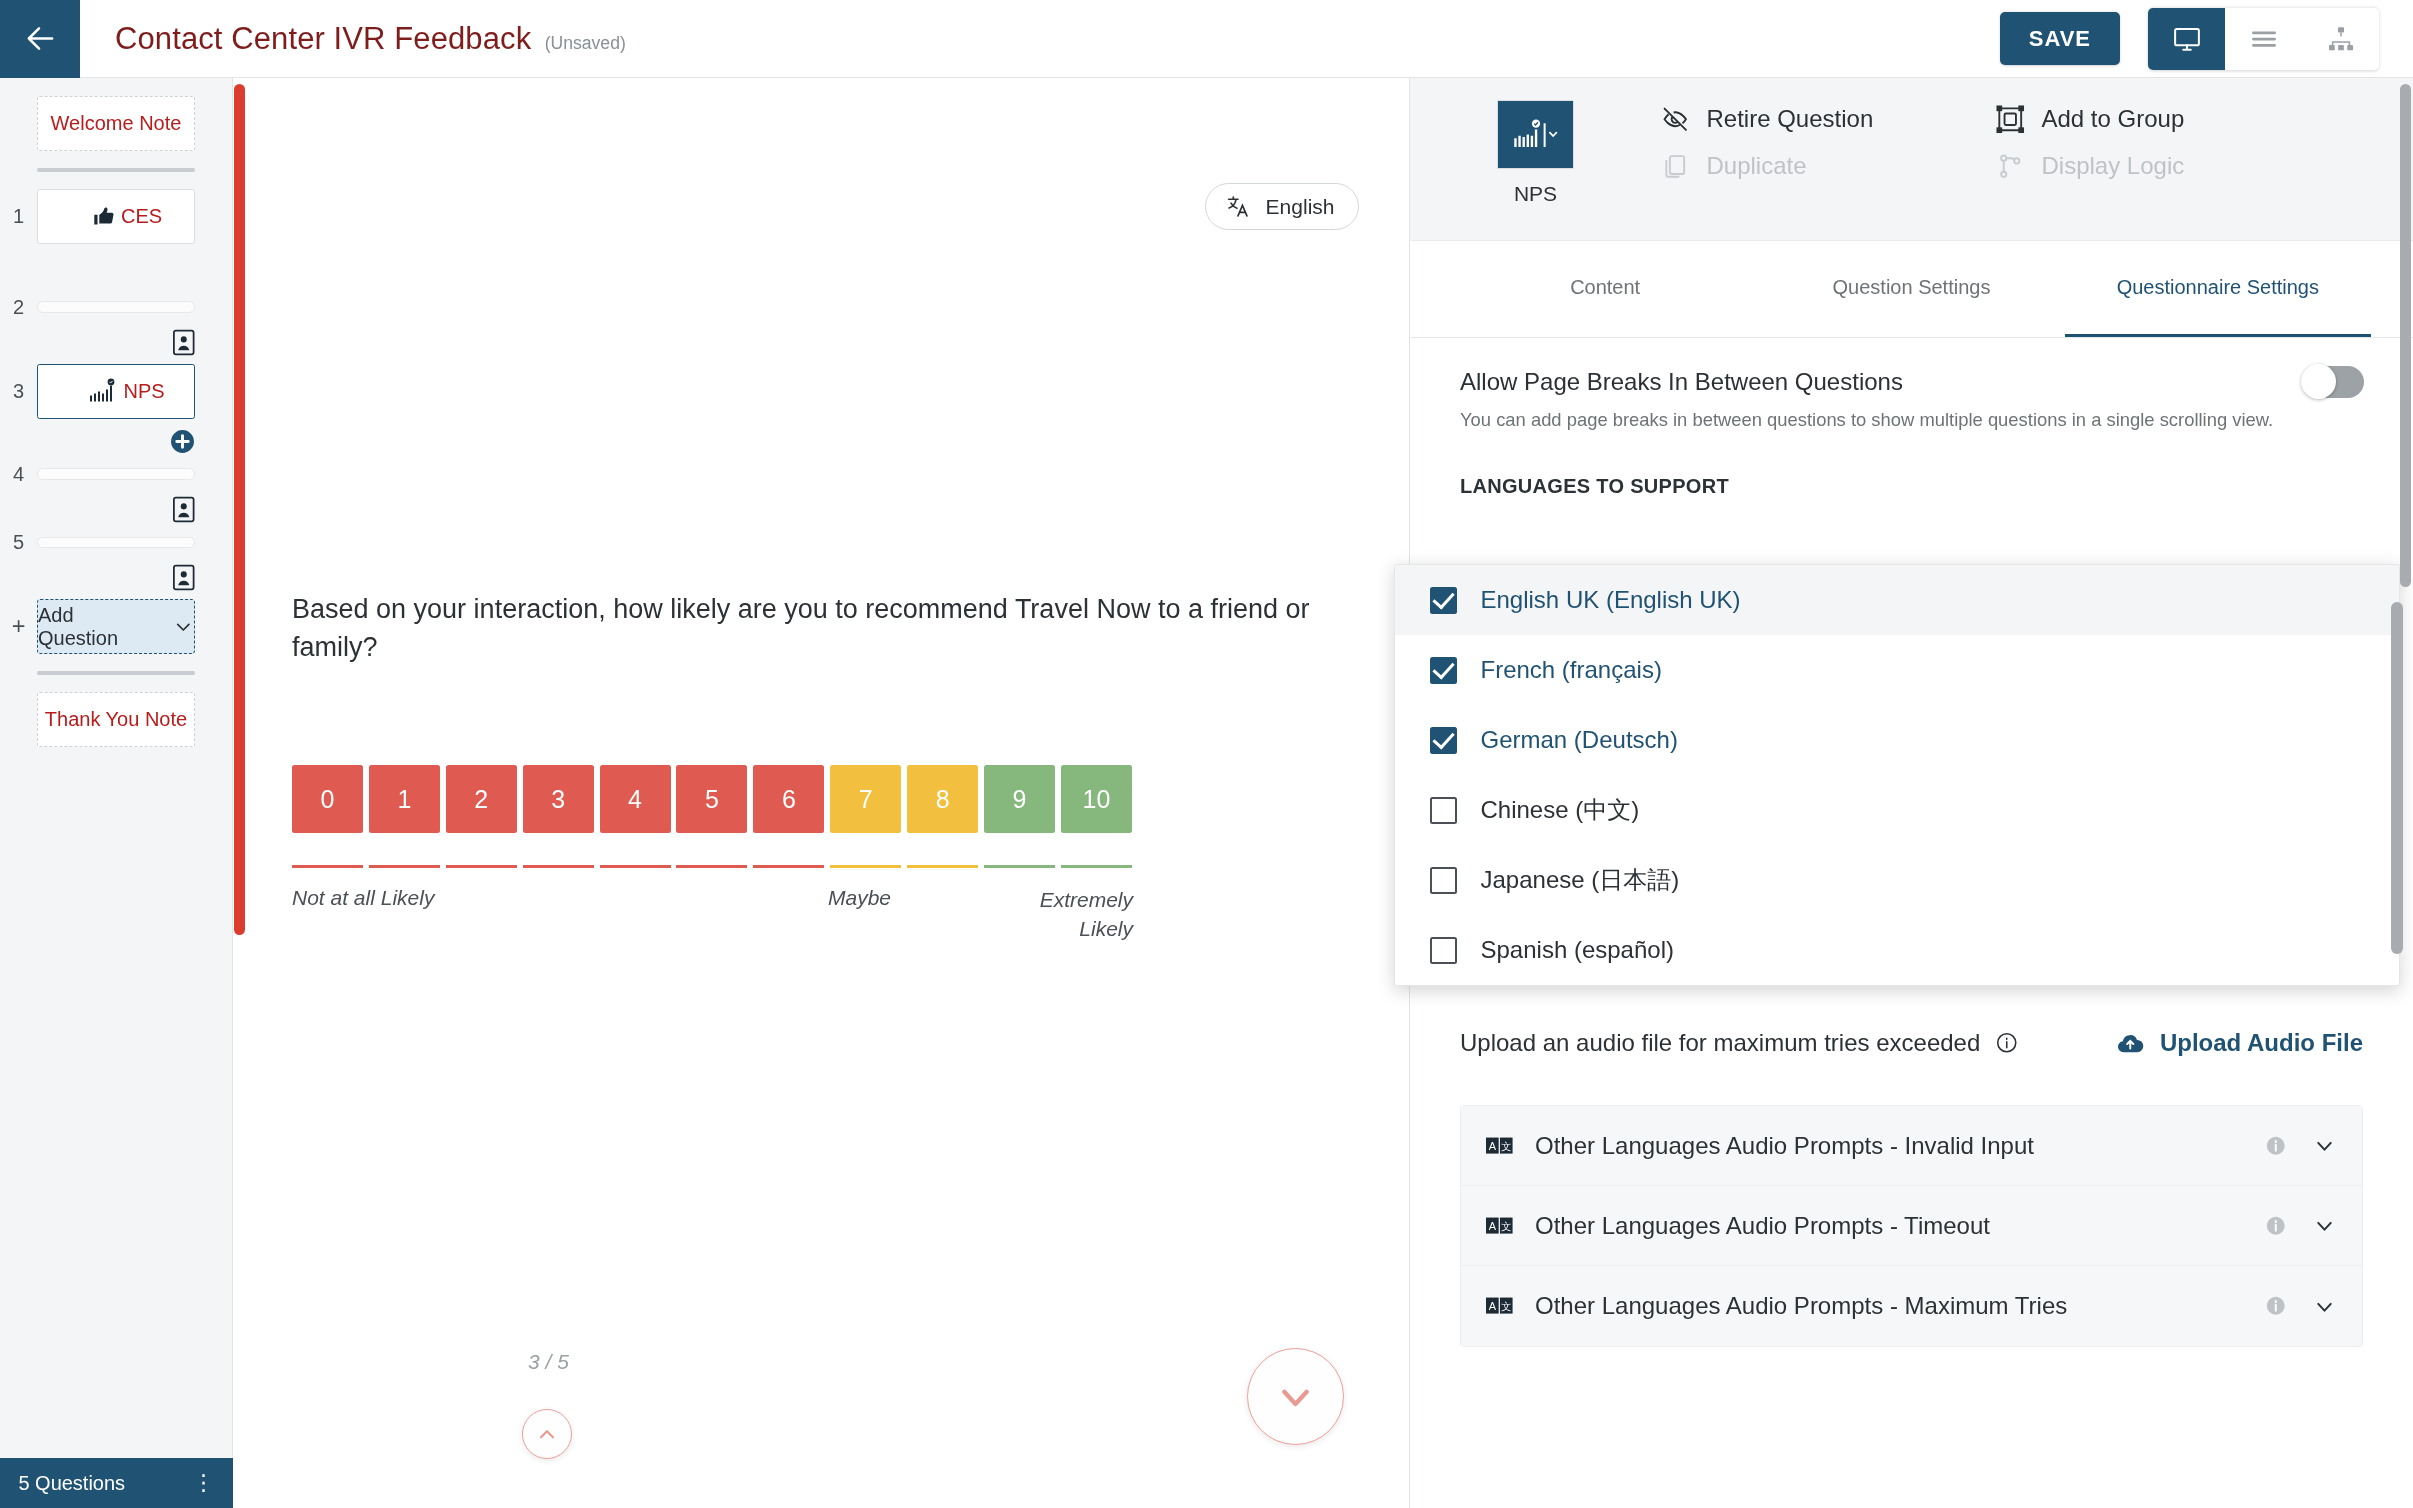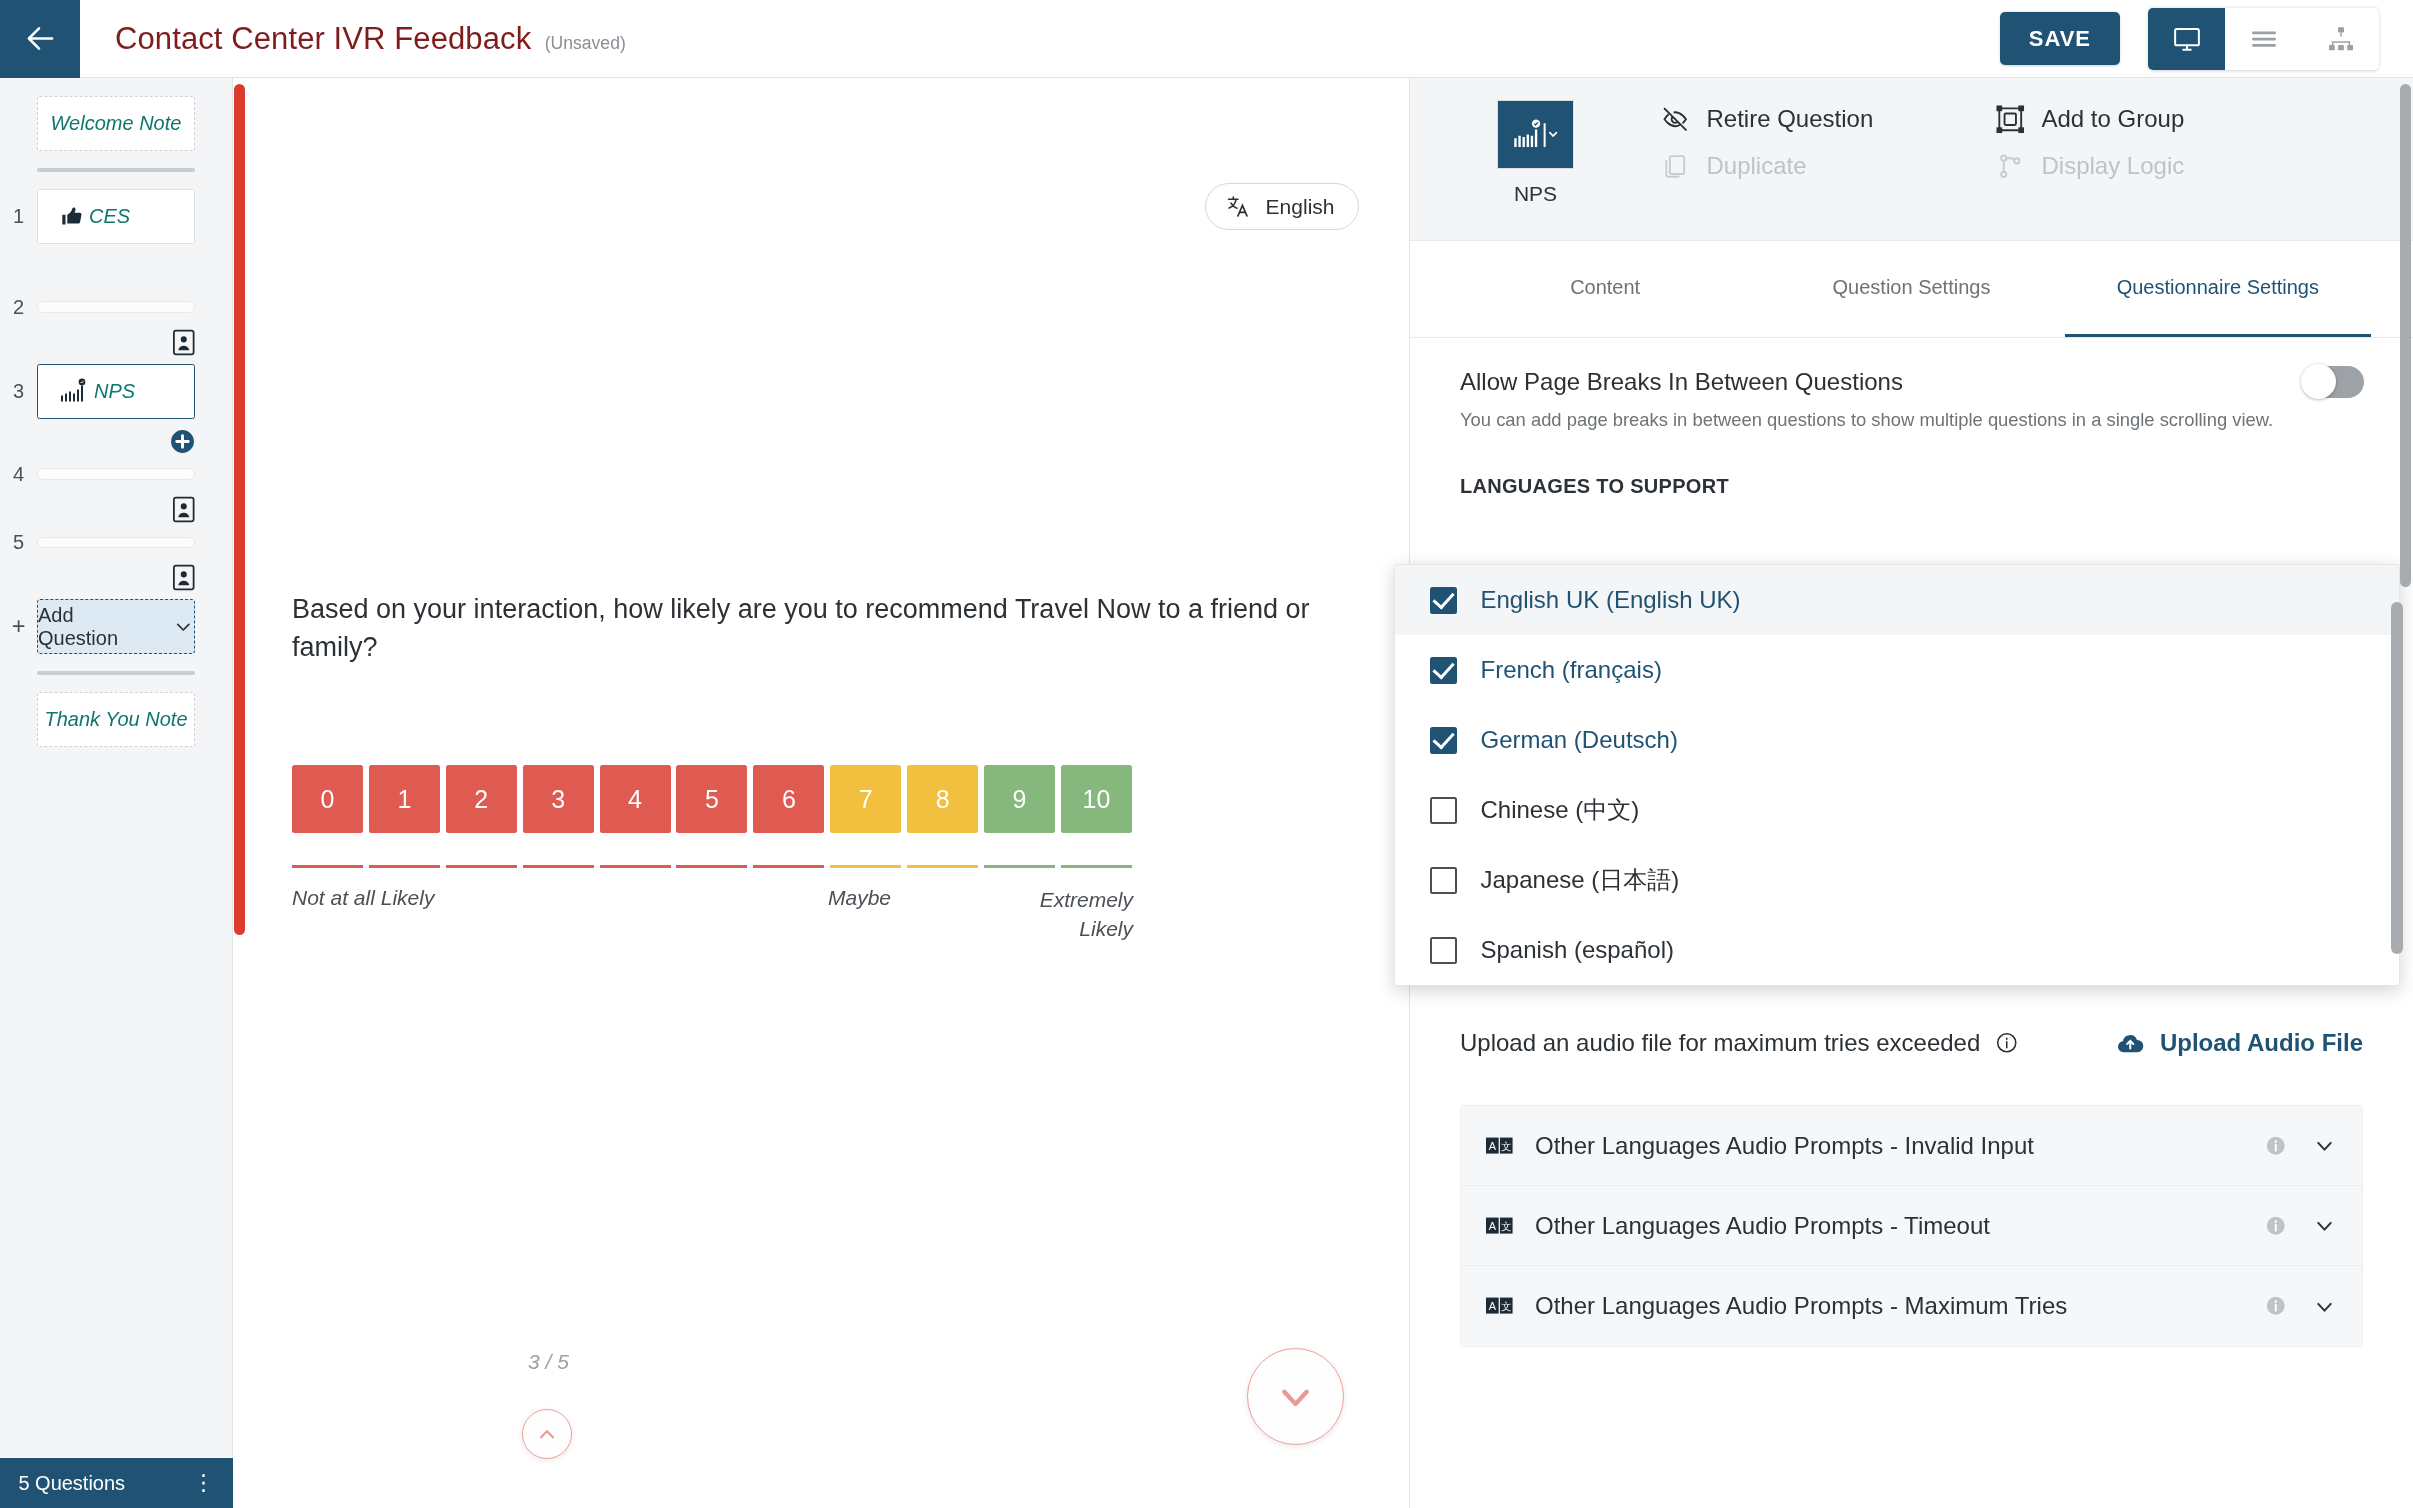--- a/index.html
+++ b/index.html
@@ -54,23 +54,23 @@
   .sb-inner { padding: 18.4px 0 0 0; position: relative; height: 100%;}
   .sb-row { position: relative; display: flex; align-items: center; }
   .sb-num {
     width: 37px; text-align: center; font-size: 20px; color: #4a5055;
     flex: none; font-weight: 400;
   }
   .sb-card {
     flex: 1; margin-right: 37px; background: #fff;
     border: 0.8px dashed #ced2d6; border-radius: 2.5px;
     height: 55px; display: flex; align-items: center; justify-content: center;
-    font-size: 20px; color: #0f766e; cursor: pointer; font-style: italic;
-  }
-  .sb-card.solid { border: 0.8px solid #dcdfe2; justify-content: flex-start; padding-left: 22px; gap: 4px;}
+    font-size: 20px; color: #b91c1c; cursor: pointer;
+  }
+  .sb-card.solid { border: 0.8px solid #dcdfe2; justify-content: center; padding-left: 22px; gap: 4px;}
   .sb-card.selected { border: 1.7px solid #1F5273; }
   .sb-divider { height: 3.4px; background: #c9cdd1; margin: 17px 37px; border-radius: 1.7px; }
   .sb-slim {
     flex: 1; margin-right: 37px; background: #fcfcfc;
     border: 0.8px solid #e6e8ea; border-radius: 7.5px; height: 11.7px; cursor: pointer;
   }
   .sb-icon-right {
     display: flex; justify-content: flex-end; padding-right: 37px;
     margin-top: 10px; margin-bottom: 8.4px;
   }

